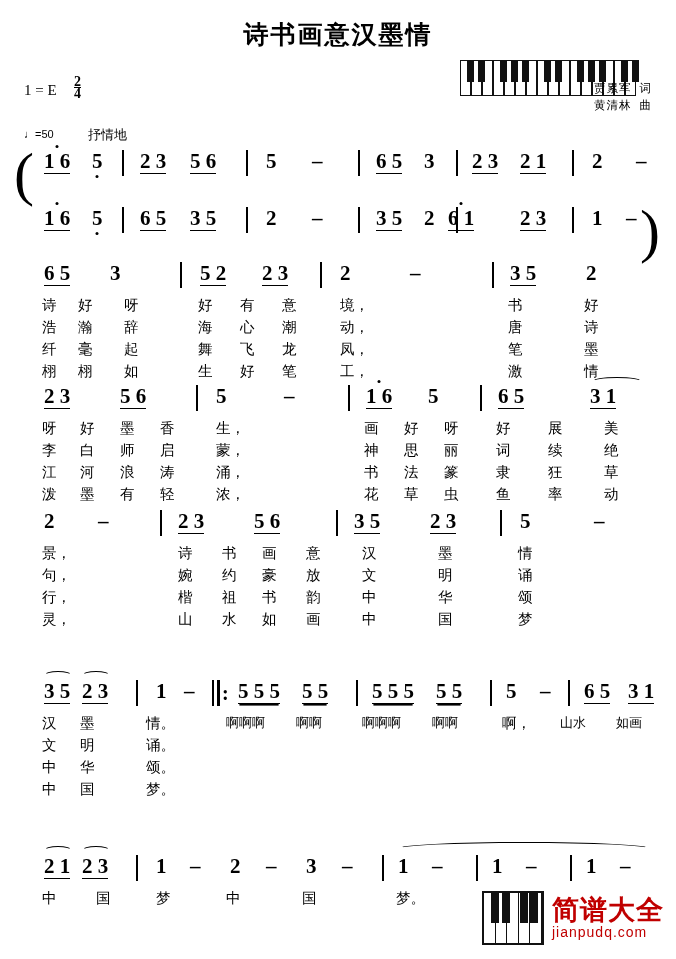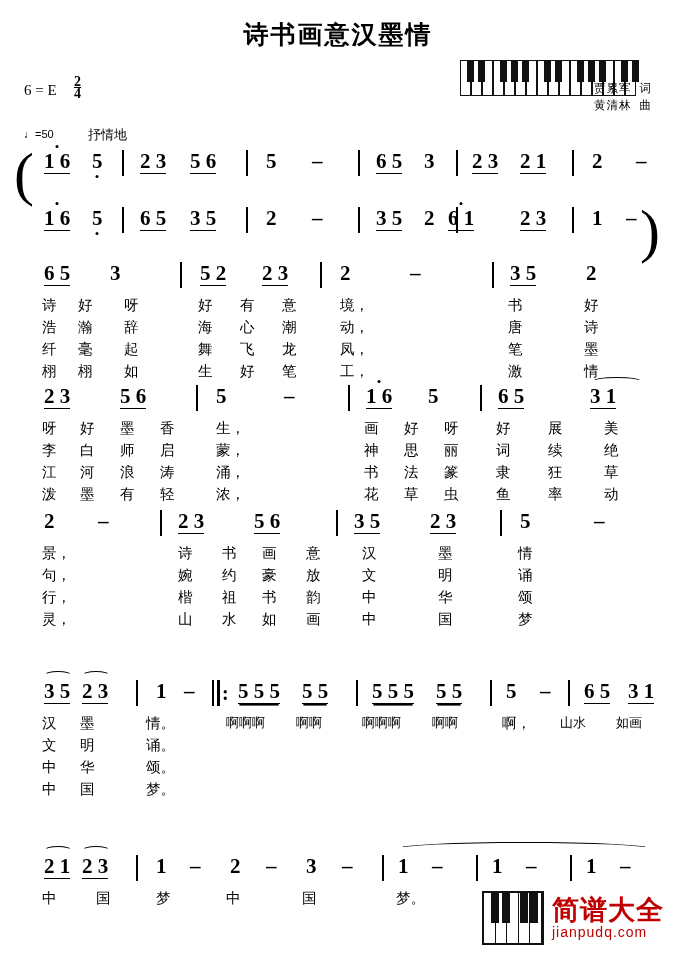--- a/index.html
+++ b/index.html
@@ -101,21 +101,21 @@
     <div class="bk" style="left:62px"></div>
     <div class="bk" style="left:84px"></div>
       <div class="bk" style="left:95px"></div>
     <div class="bk" style="left:117px"></div>
       <div class="bk" style="left:128px"></div>
     <div class="bk" style="left:139px"></div>
     <div class="bk" style="left:161px"></div>
       <div class="bk" style="left:172px"></div>
   </div>
 
-  <div class="keysig">6 = E</div>
+  <div class="keysig">1 = E</div>
   <div class="meter">
     <span class="num">2</span>
     <span class="den">4</span>
   </div>
   <div class="credits">
     <div><span>贾累军</span><span class="role">词</span></div>
     <div><span>黄清林</span><span class="role">曲</span></div>
   </div>
   <div class="tempo">♩=50</div>
   <div class="mood">抒情地</div>

